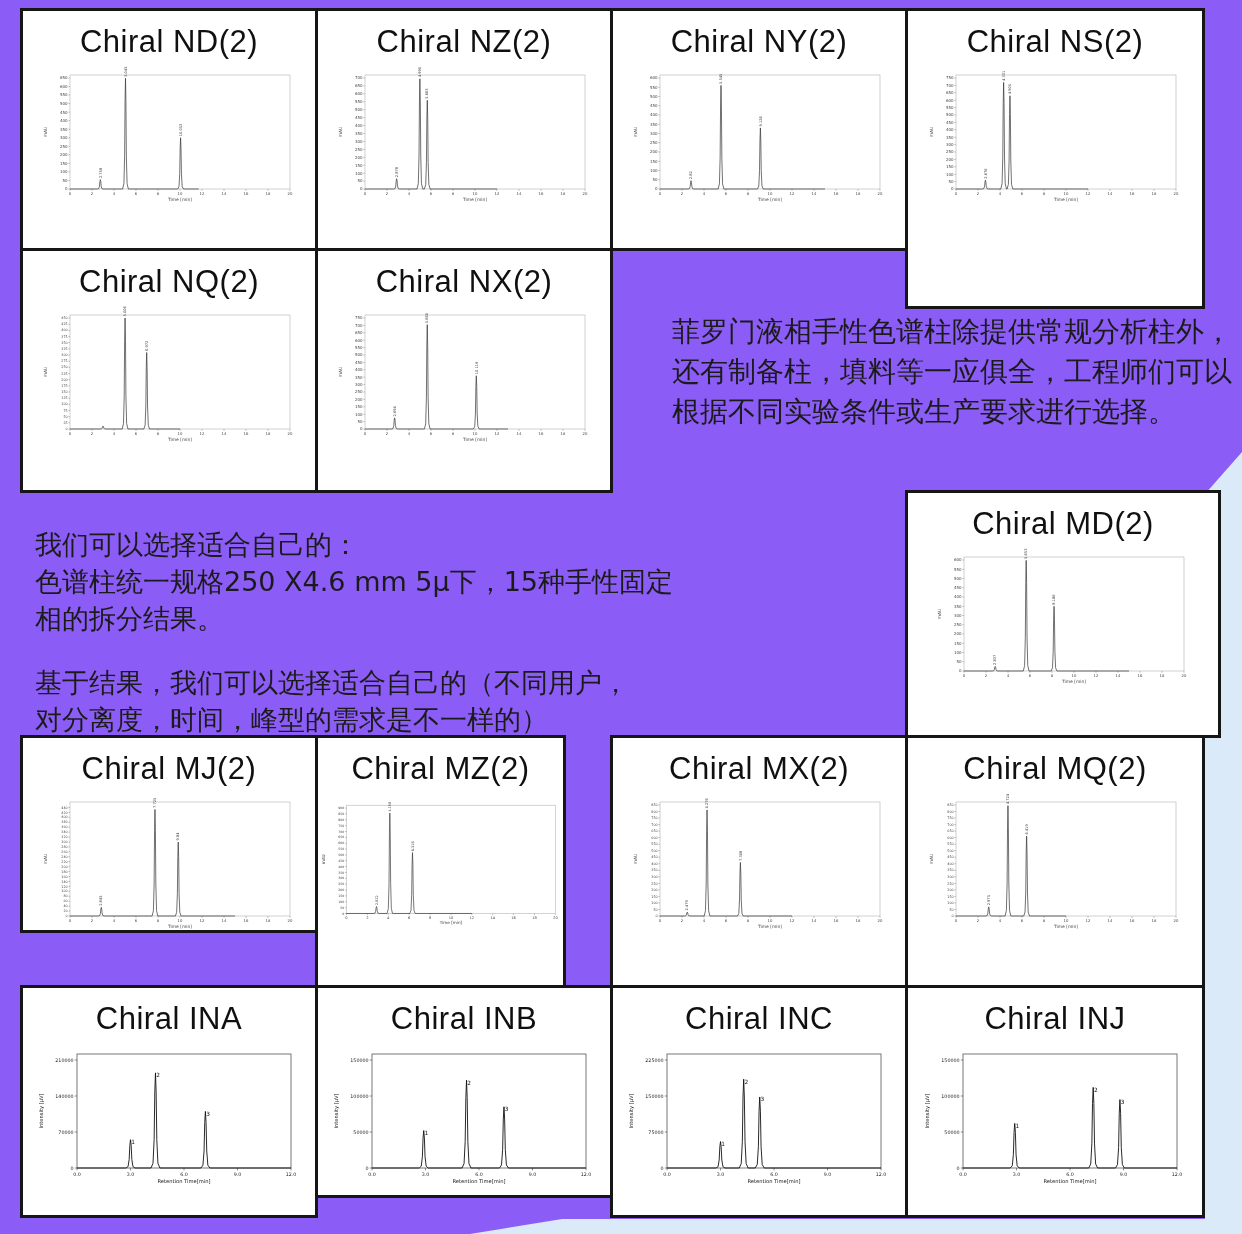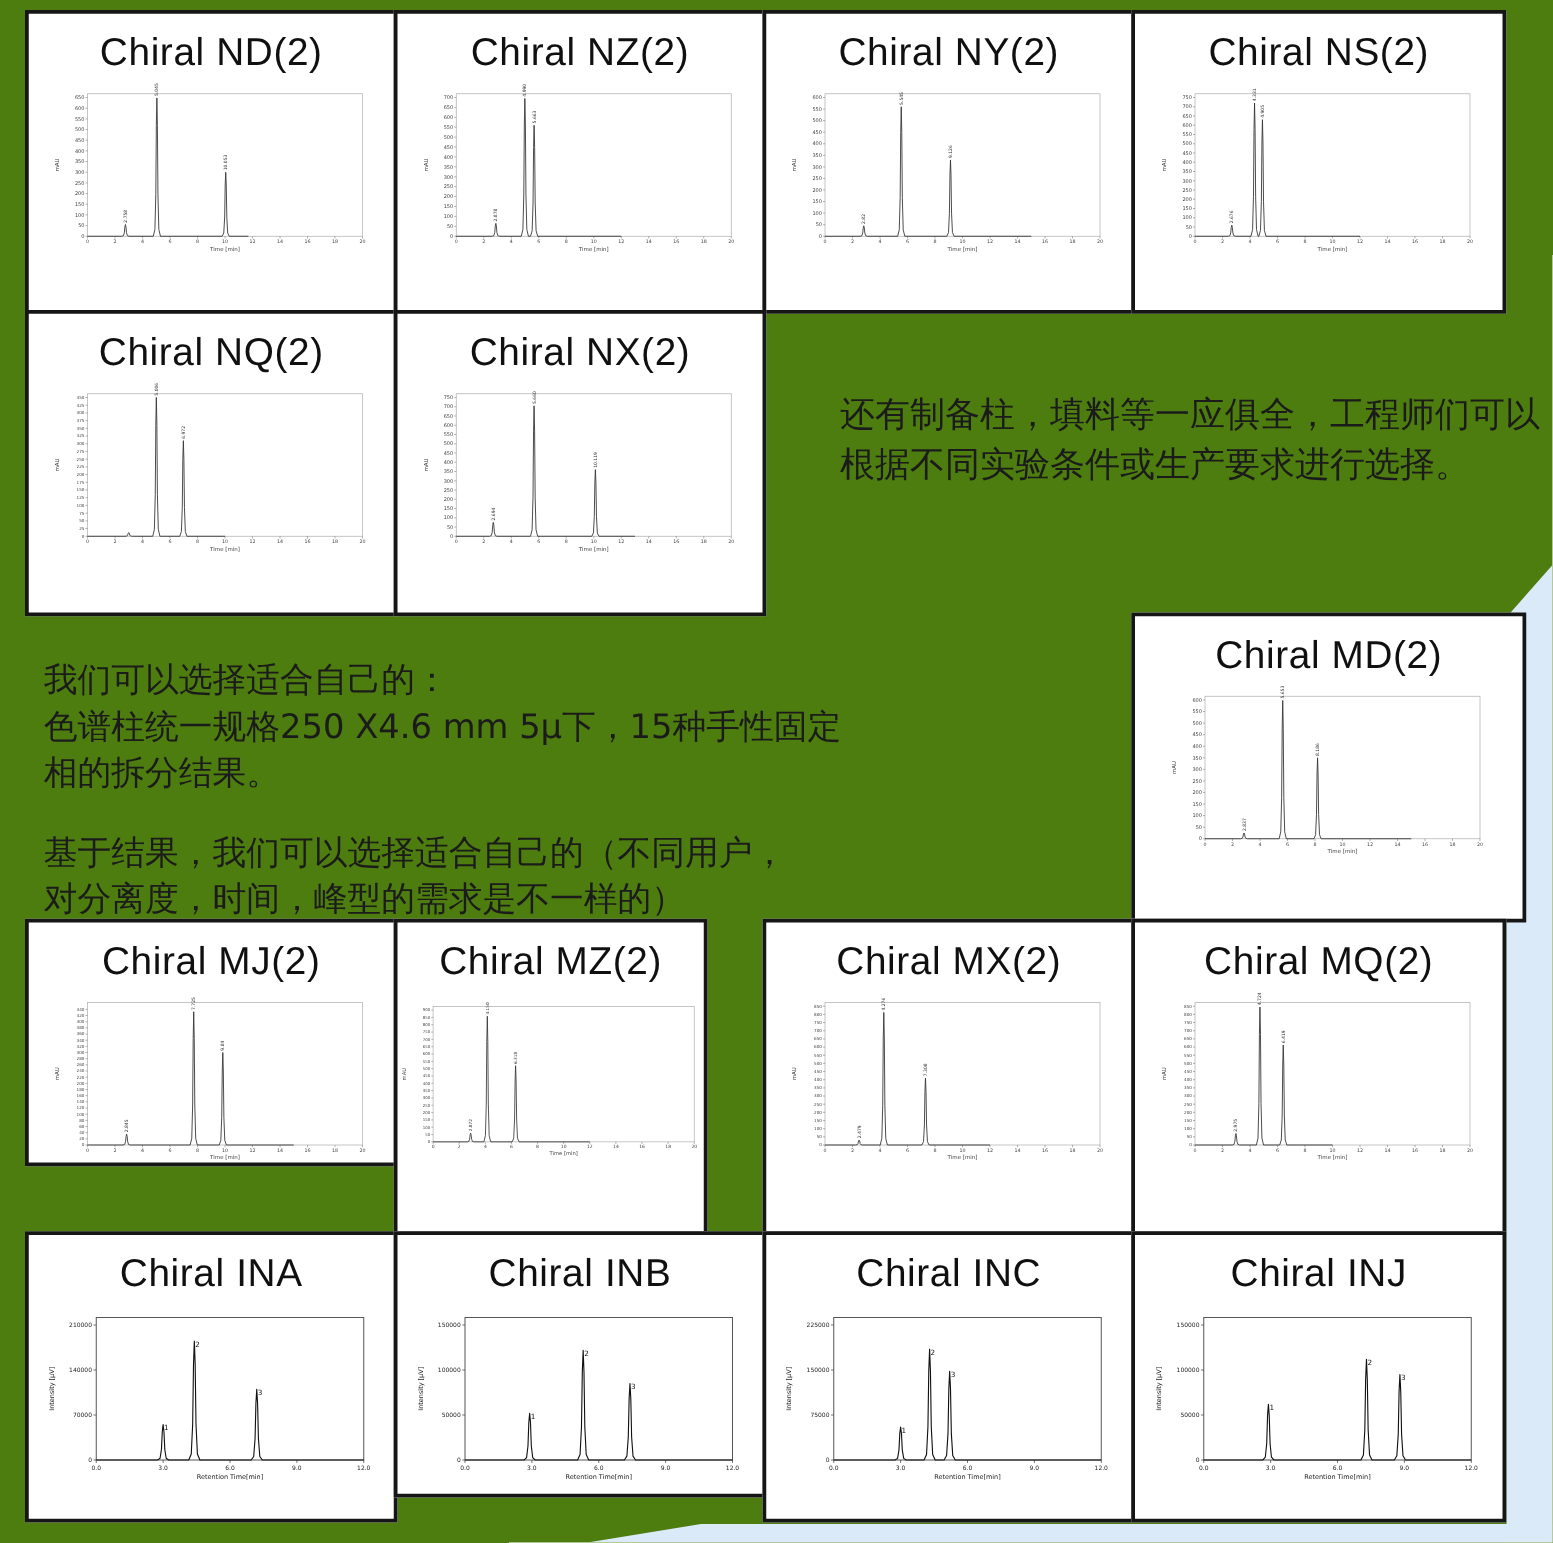--- a/index.html
+++ b/index.html
@@ -1,16 +1,16 @@
 <!DOCTYPE html>
 <html><head>
 <meta charset="utf-8">
 <style>
   html,body{margin:0;padding:0;background:#ffffff;}
-  #page{position:relative;width:1242px;height:1234px;background:#4d7c0f;overflow:hidden;
+  #page{position:relative;width:1242px;height:1234px;background:#8b5cf6;overflow:hidden;
         font-family:"Liberation Sans",sans-serif;}
   .cell{position:absolute;border:3px solid #161616;background:#fff;box-sizing:border-box;}
   .cell-title{text-align:center;font-size:31px;color:#101010;margin-top:13px;
               font-family:"Liberation Sans",sans-serif;letter-spacing:0.5px;}
   .chart{display:flex;justify-content:center;margin-top:3px;}
   .chart svg{font-family:"DejaVu Sans",sans-serif;}
   .zh{position:absolute;color:#1b1b1b;font-family:"DejaVu Sans",sans-serif;font-weight:500;}
   .zh div{min-height:1em;white-space:nowrap;}
   #note-right{left:672px;top:312px;font-size:28px;line-height:40px;}
   #note-left{left:35px;top:526px;font-size:27px;line-height:37px;}
@@ -213,21 +213,21 @@
           <text x="250" y="131.6" font-size="3.8" text-anchor="middle" fill="#444">20</text>
           <text x="140" y="137.5" font-size="4.4" text-anchor="middle" fill="#444">Time [min]</text>
           <text x="7" y="69" font-size="4.4" text-anchor="middle" fill="#444" transform="rotate(-90 7 69)">mAU</text>
           <path d="M 30.00 126.00 L 58.16 126.00 L 59.45 125.58 L 60.16 123.50 L 60.59 119.34 L 61.02 117.67 L 61.45 119.34 L 61.88 123.50 L 62.59 125.58 L 63.88 126.00 L 88.13 126.00 L 89.42 120.82 L 90.14 94.92 L 90.57 43.12 L 91.00 22.40 L 91.42 43.12 L 91.85 94.92 L 92.57 120.82 L 93.86 126.00 L 127.53 126.00 L 128.81 122.95 L 129.53 107.69 L 129.96 77.16 L 130.39 64.95 L 130.81 77.16 L 131.24 107.69 L 131.96 122.95 L 133.25 126.00 L 195.00 126.00" fill="none" stroke="#333" stroke-width="0.7" stroke-linejoin="round"></path>
           <text x="62.22" y="116.17" font-size="3.6" fill="#333" text-anchor="start" transform="rotate(-90 62.22 116.17)">2.82</text>
           <text x="92.20" y="20.90" font-size="3.6" fill="#333" text-anchor="start" transform="rotate(-90 92.20 20.90)">5.545</text>
           <text x="131.59" y="63.45" font-size="3.6" fill="#333" text-anchor="start" transform="rotate(-90 131.59 63.45)">9.126</text>
         </svg>
       </div>
   </div>
-  <div class="cell" style="left:905px;top:8px;width:300px;height:243px;">
+  <div class="cell" style="left:905px;top:8px;width:300px;height:301px;">
     <div class="cell-title">Chiral NS(2)</div>
     <div class="chart">
         <svg viewBox="0 0 258 152" width="258" height="152">
           <rect x="30" y="12" width="220" height="114" fill="#fff" stroke="#b2b2b2" stroke-width="0.6"></rect>
           <line x1="28.4" y1="126" x2="30" y2="126" stroke="#666" stroke-width="0.4"></line>
           <text x="27.6" y="127.40" font-size="4" text-anchor="end" fill="#444">0</text>
           <line x1="28.4" y1="118.6" x2="30" y2="118.6" stroke="#666" stroke-width="0.4"></line>
           <text x="27.6" y="120.00" font-size="4" text-anchor="end" fill="#444">50</text>
           <line x1="28.4" y1="111.2" x2="30" y2="111.2" stroke="#666" stroke-width="0.4"></line>
           <text x="27.6" y="112.60" font-size="4" text-anchor="end" fill="#444">100</text>
@@ -425,20 +425,21 @@
           <text x="7" y="69" font-size="4.4" text-anchor="middle" fill="#444" transform="rotate(-90 7 69)">mAU</text>
           <path d="M 30.00 126.00 L 56.77 126.00 L 58.06 125.44 L 58.78 122.67 L 59.20 117.12 L 59.63 114.90 L 60.06 117.12 L 60.49 122.67 L 61.21 125.44 L 62.49 126.00 L 89.40 126.00 L 90.69 120.78 L 91.40 94.70 L 91.83 42.53 L 92.26 21.66 L 92.69 42.53 L 93.12 94.70 L 93.83 120.78 L 95.12 126.00 L 138.45 126.00 L 139.74 123.34 L 140.45 110.02 L 140.88 83.38 L 141.31 72.72 L 141.74 83.38 L 142.17 110.02 L 142.88 123.34 L 144.17 126.00 L 173.00 126.00" fill="none" stroke="#333" stroke-width="0.7" stroke-linejoin="round"></path>
           <text x="60.83" y="113.40" font-size="3.6" fill="#333" text-anchor="start" transform="rotate(-90 60.83 113.40)">2.694</text>
           <text x="93.46" y="20.16" font-size="3.6" fill="#333" text-anchor="start" transform="rotate(-90 93.46 20.16)">5.660</text>
           <text x="142.51" y="71.22" font-size="3.6" fill="#333" text-anchor="start" transform="rotate(-90 142.51 71.22)">10.119</text>
         </svg>
       </div>
   </div>
 
   <div class="zh" id="note-right">
+    <div>菲罗门液相手性色谱柱除提供常规分析柱外，</div>
     <div>还有制备柱，填料等一应俱全，工程师们可以</div>
     <div>根据不同实验条件或生产要求进行选择。</div>
   </div>
 
   <div class="zh" id="note-left">
     <div>我们可以选择适合自己的：</div>
     <div>色谱柱统一规格250 X4.6 mm 5μ下，15种手性固定</div>
     <div>相的拆分结果。</div>
     <div></div>
     <div>基于结果，我们可以选择适合自己的（不同用户，</div>

